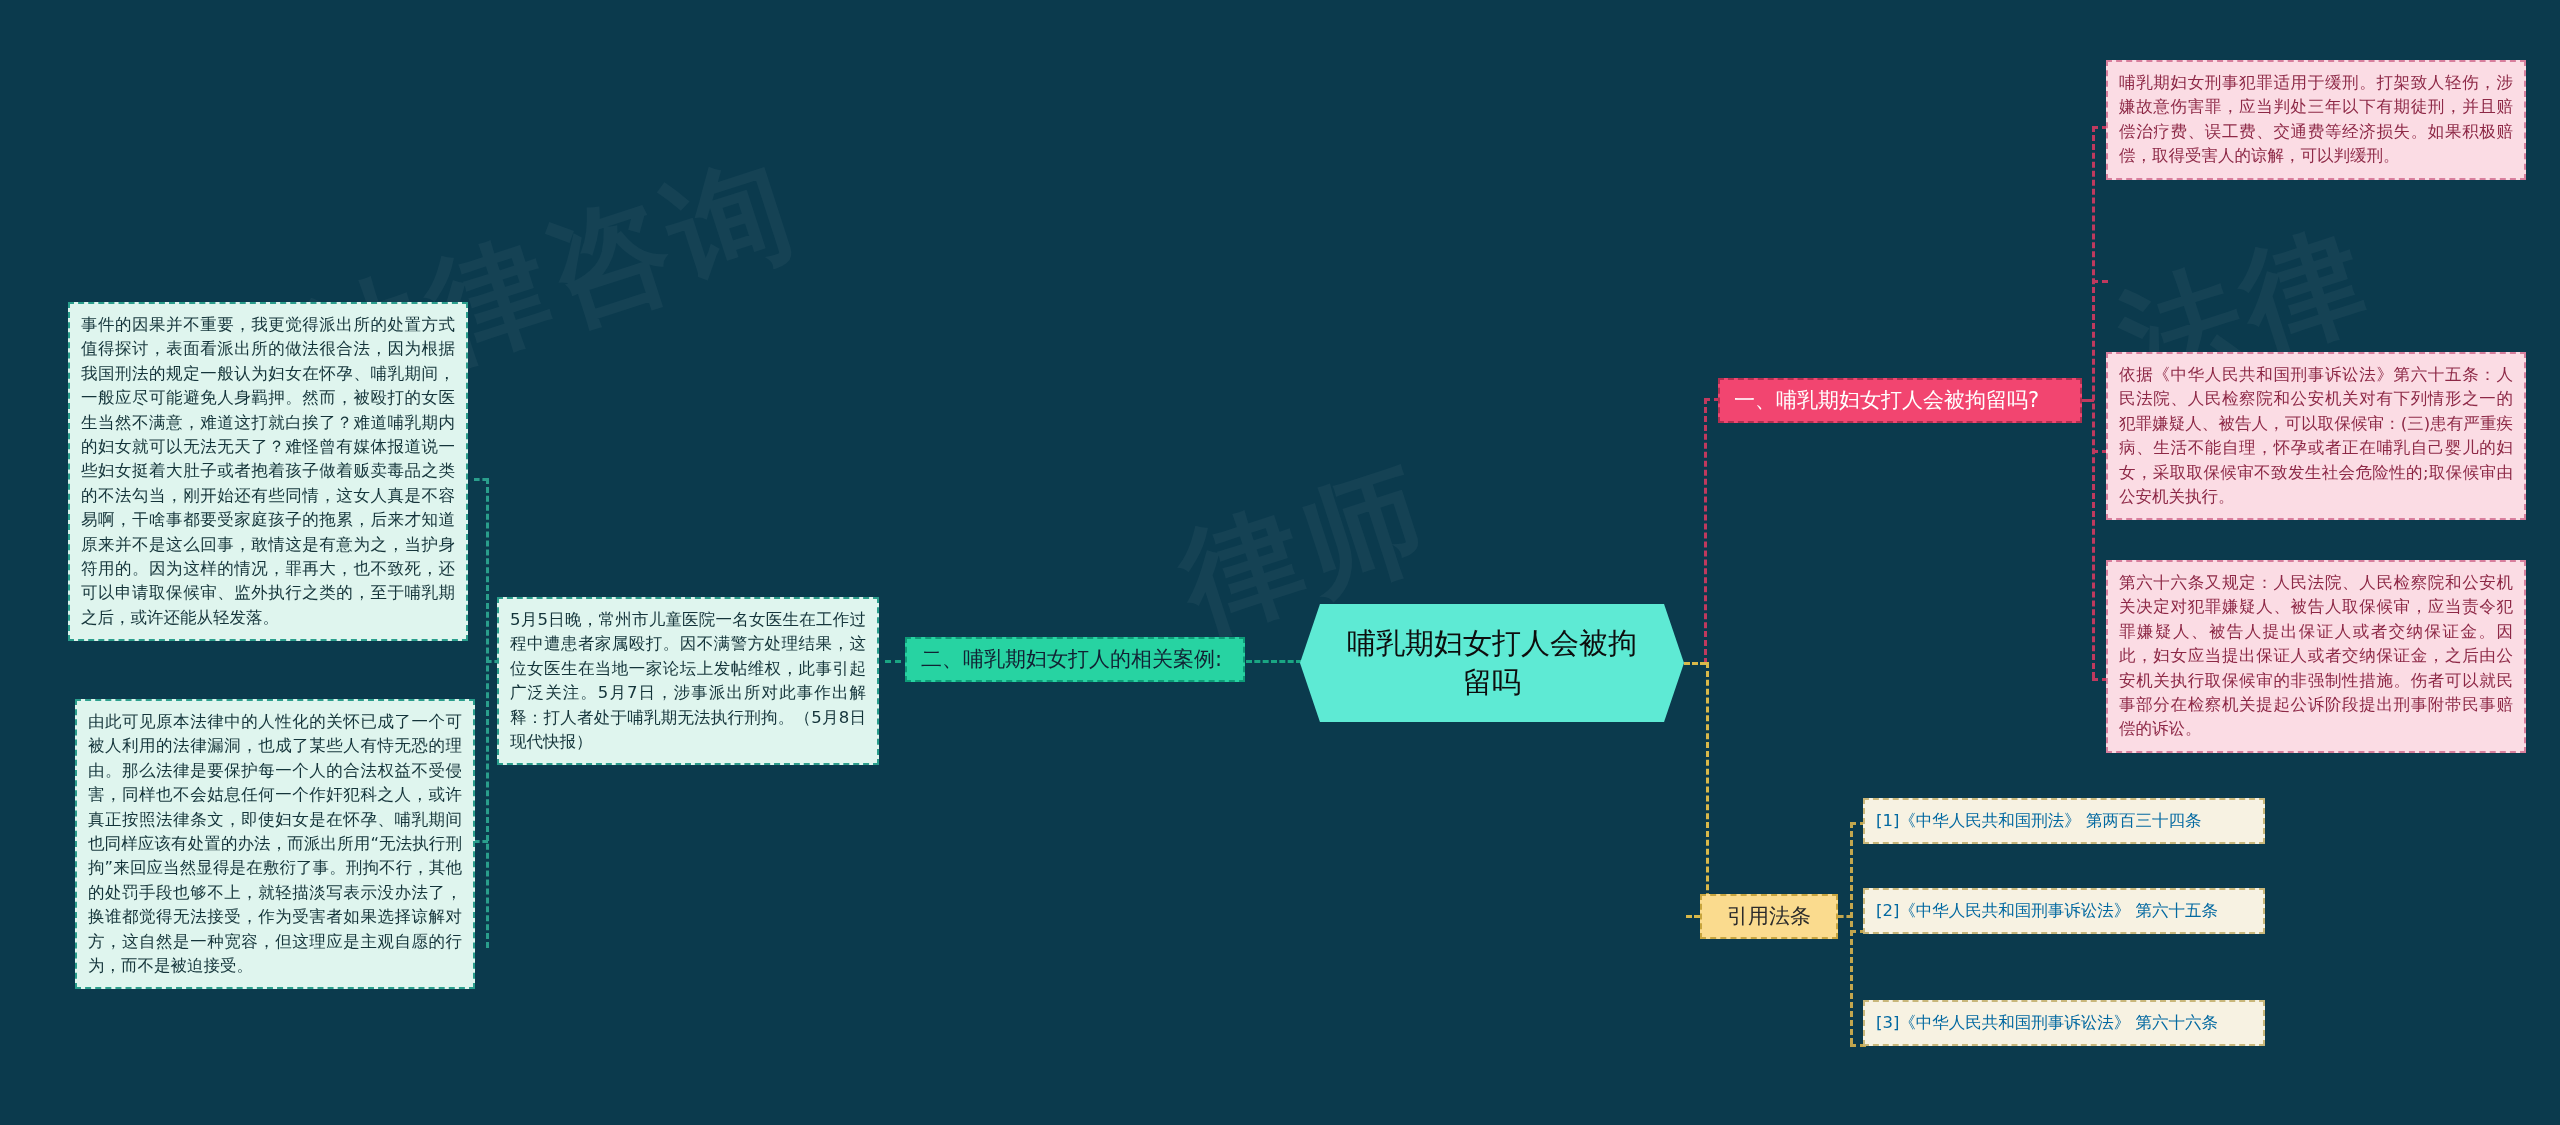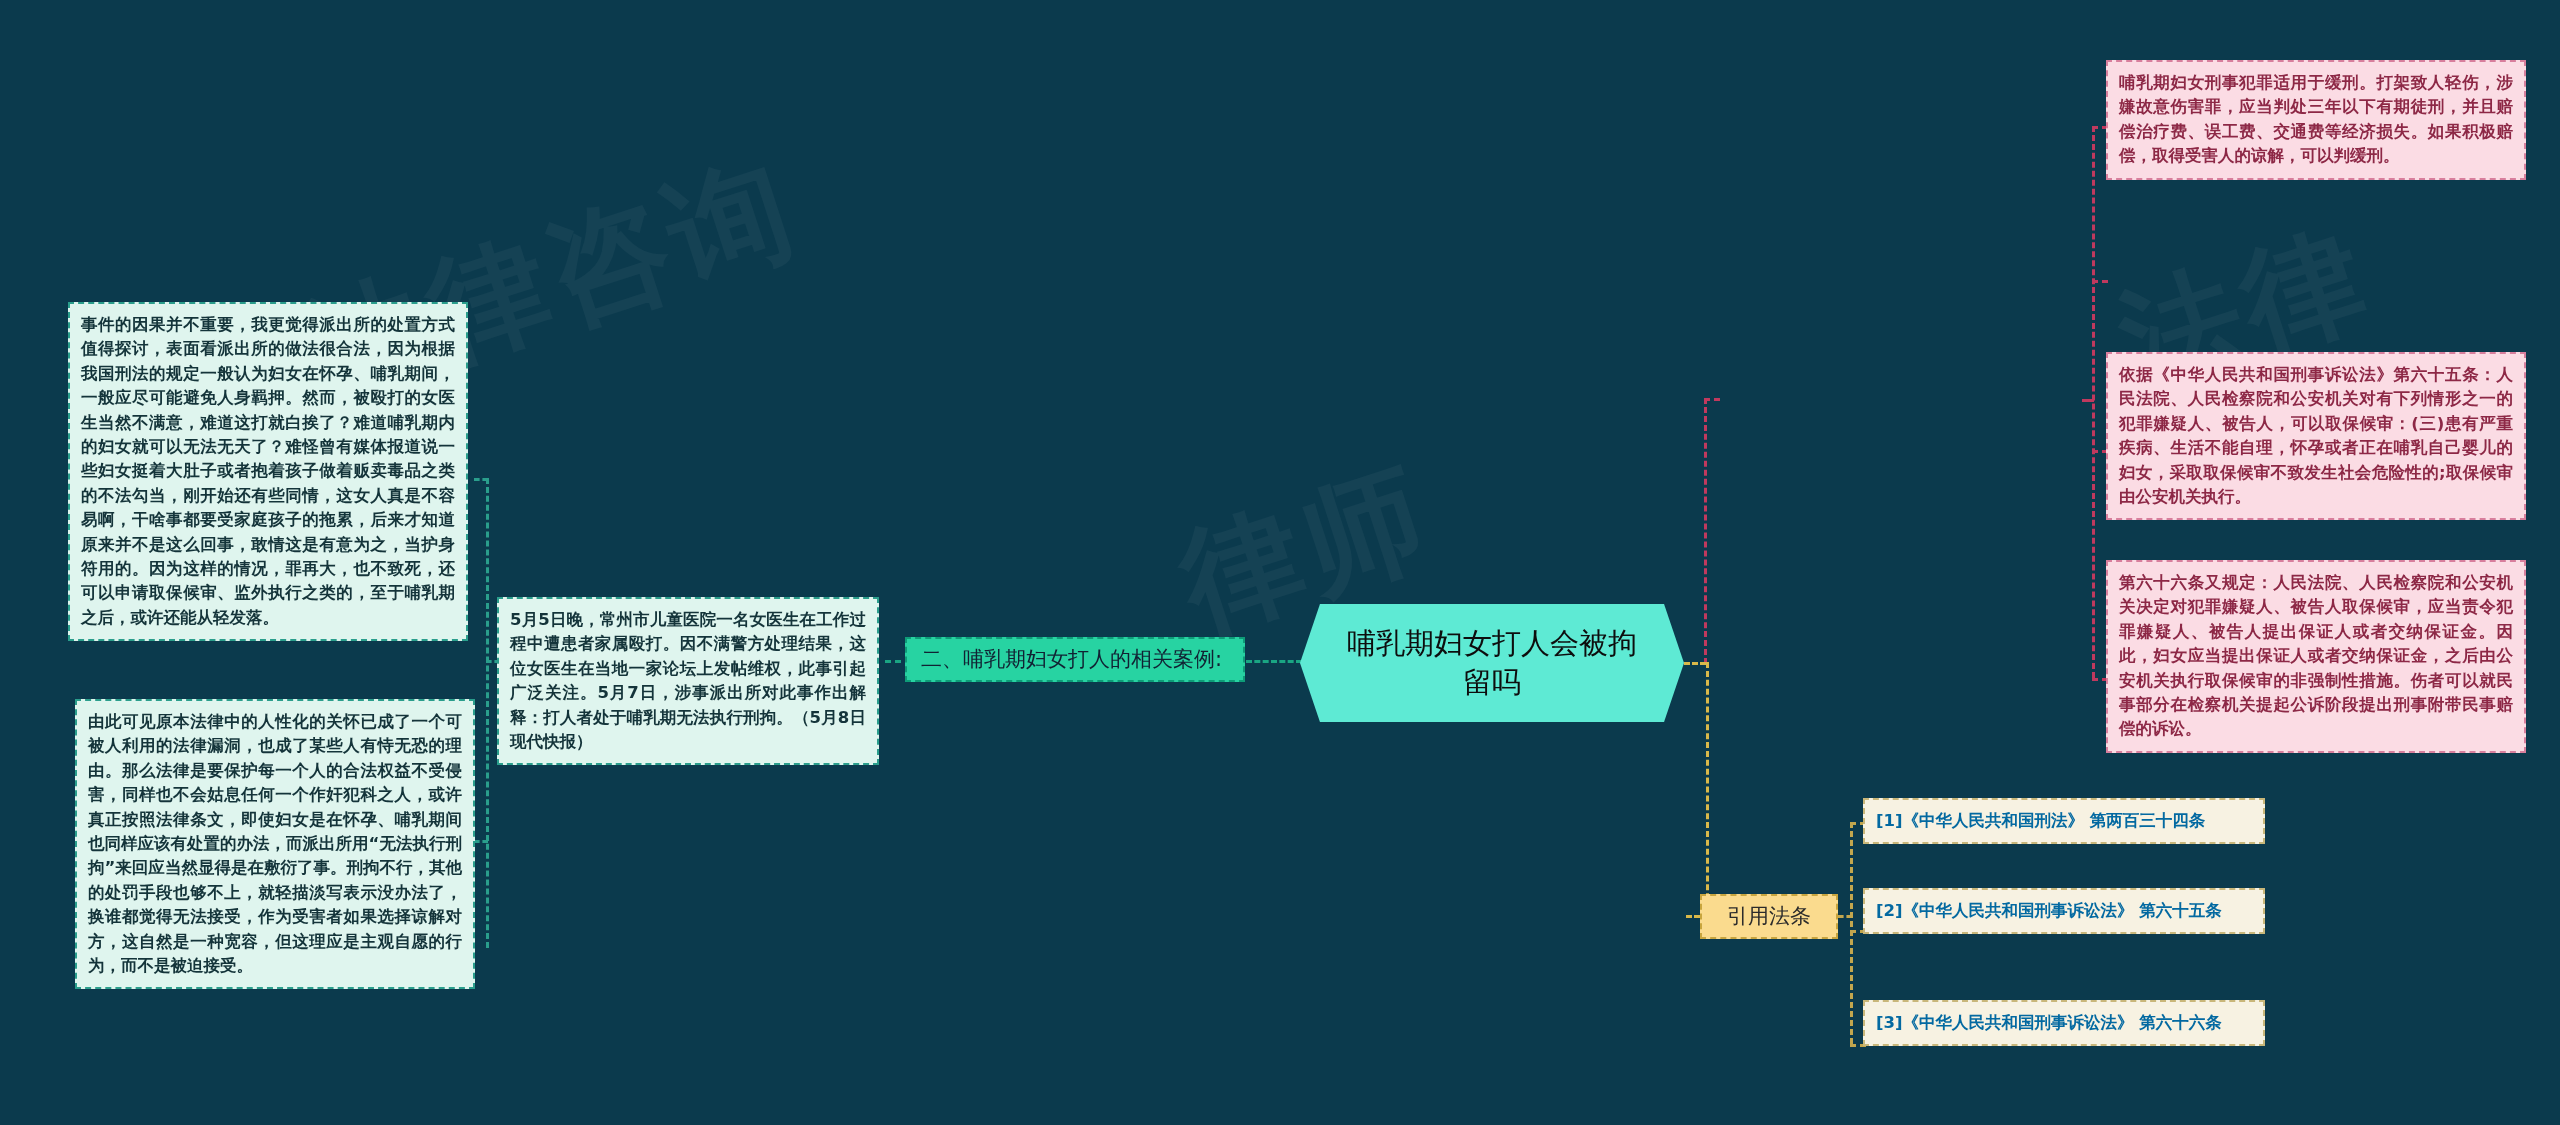--- a/index.html
+++ b/index.html
@@ -47,21 +47,21 @@
     left:1700px;top:894px;width:138px;min-height:42px;
     background:#fadb8e;color:#2b2b2b;
     border:2px dashed #c8a53e;
     justify-content:center;
   }
 
   
   .leaf{
     font-size:16.5px;line-height:1.48;
     padding:9px 11px;text-align:justify;
-    border:2px dashed;box-sizing:border-box;font-weight:bold;
+    border:2px dashed;box-sizing:border-box;
   }
   .leaf-mint{
     background:#dff5ee;color:#14343a;border-color:#2a9e8c;
   }
   .leaf-pinkbox{
     background:#fbdce4;color:#8d2846;border-color:#d87f9d;
   }
   .leaf-cream{
     background:#f7f2e2;color:#0369a1;border-color:#c9b77a;
   }
@@ -125,20 +125,23 @@
   <div class="ln v-ln c-cream" style="left:1850px;top:822px;height:222px;"></div>
   <div class="ln h-ln c-cream" style="left:1838px;top:915px;width:14px;"></div>
   <div class="ln h-ln c-cream" style="left:1850px;top:822px;width:16px;"></div>
   <div class="ln h-ln c-cream" style="left:1850px;top:930px;width:16px;"></div>
   <div class="ln h-ln c-cream" style="left:1850px;top:1044px;width:16px;"></div>
 
   <div class="node root">
     <span>哺乳期妇女打人会被拘留吗</span>
   </div>
 
+  <div class="node branch branch-pink">
+    <span>一、哺乳期妇女打人会被拘留吗?</span>
+  </div>
 
   <div class="node branch branch-green">
     <span>二、哺乳期妇女打人的相关案例:</span>
   </div>
 
   <div class="node branch branch-yellow">
     <span>引用法条</span>
   </div>
 
   <div class="node leaf leaf-mint L1">事件的因果并不重要，我更觉得派出所的处置方式值得探讨，表面看派出所的做法很合法，因为根据我国刑法的规定一般认为妇女在怀孕、哺乳期间，一般应尽可能避免人身羁押。然而，被殴打的女医生当然不满意，难道这打就白挨了？难道哺乳期内的妇女就可以无法无天了？难怪曾有媒体报道说一些妇女挺着大肚子或者抱着孩子做着贩卖毒品之类的不法勾当，刚开始还有些同情，这女人真是不容易啊，干啥事都要受家庭孩子的拖累，后来才知道原来并不是这么回事，敢情这是有意为之，当护身符用的。因为这样的情况，罪再大，也不致死，还可以申请取保候审、监外执行之类的，至于哺乳期之后，或许还能从轻发落。</div>

